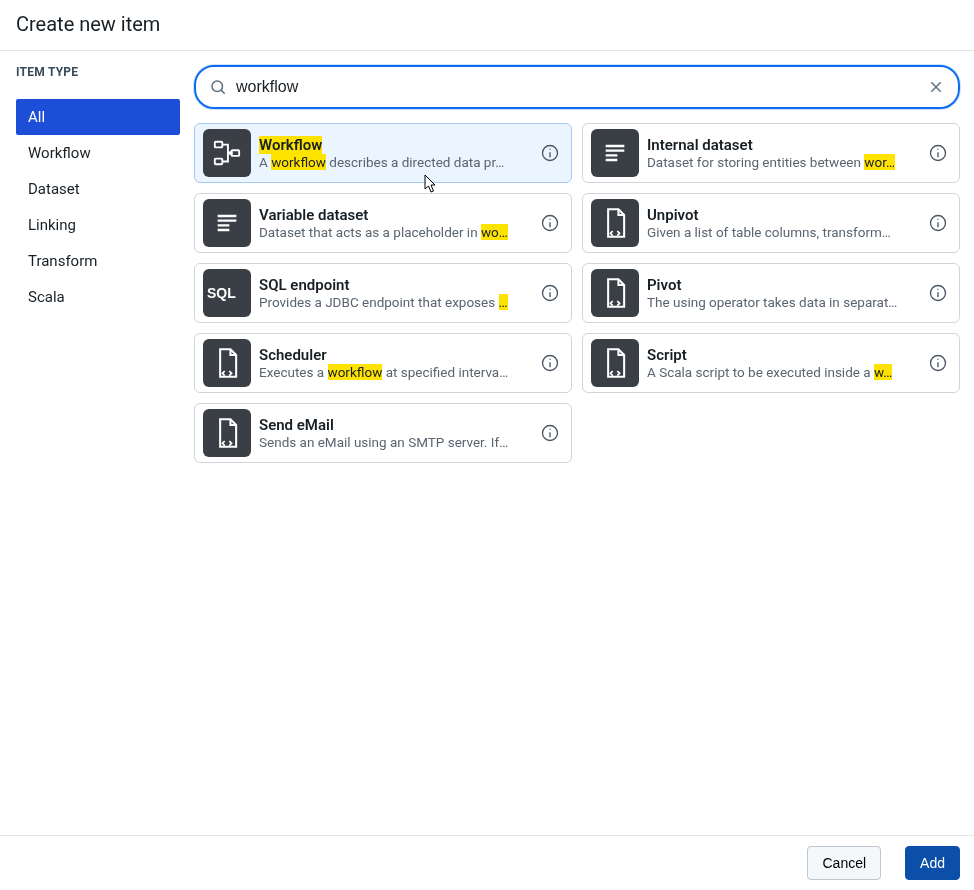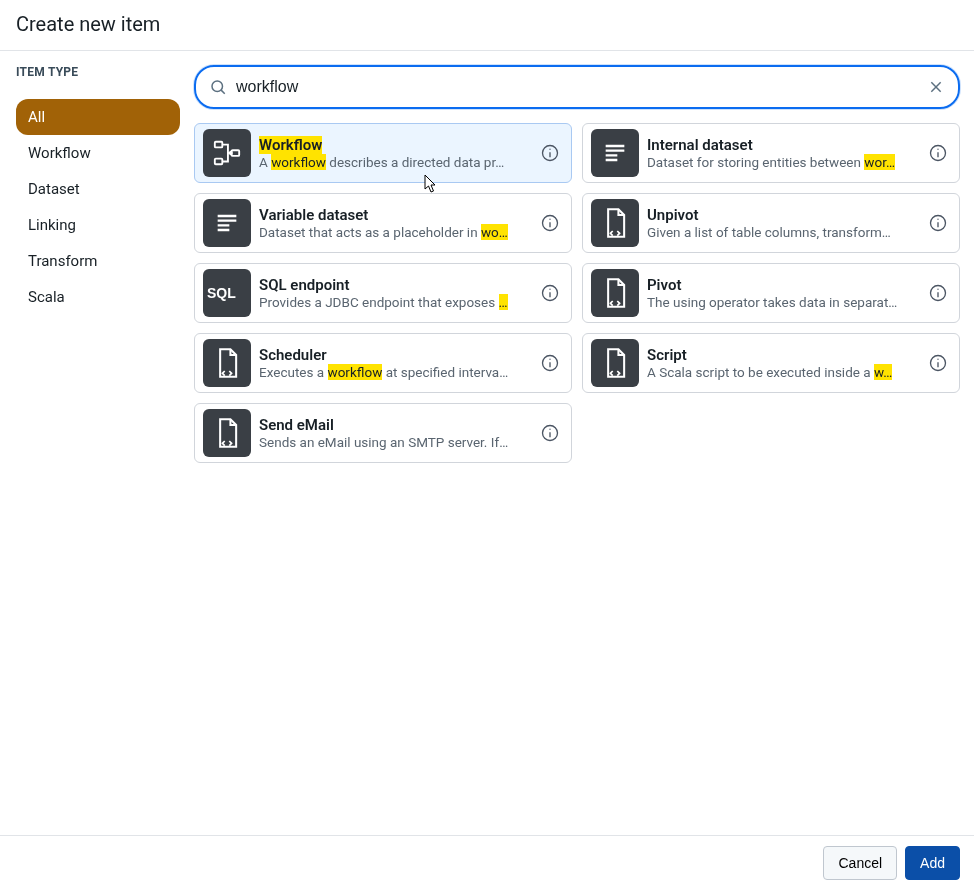--- a/index.html
+++ b/index.html
@@ -49,23 +49,23 @@
   .sidebar-item {
     display: flex;
     align-items: center;
     height: 36px;
     padding: 0 12px;
     cursor: pointer;
     font-size: 15px;
     color: #182026;
   }
   .sidebar-item.active {
-    background: #a16207;
+    background: #1d4ed8;
     color: #fff;
-    border-radius: 12px;
+    border-radius: 2px;
   }
   .main {
     flex: 1 1 auto;
     padding: 14px 14px 0 14px;
     display: flex;
     flex-direction: column;
   }
   .search-container {
     border: 2px solid #0b6cf0;
     border-radius: 20px;
@@ -160,21 +160,21 @@
   }
   .hl {
     background: #ffe300;
     color:#182026;
   }
   .footer {
     border-top: 1px solid #e1e4e8;
     padding: 10px 14px;
     display: flex;
     justify-content: flex-end;
-    gap: 8px;
+    gap: 24px;
   }
   .btn {
     padding: 8px 14px;
     font-size: 14px;
     border-radius: 4px;
     border: 1px solid #c0c7cf;
     background: #f5f8fa;
     cursor: pointer;
   }
   .btn.primary {

